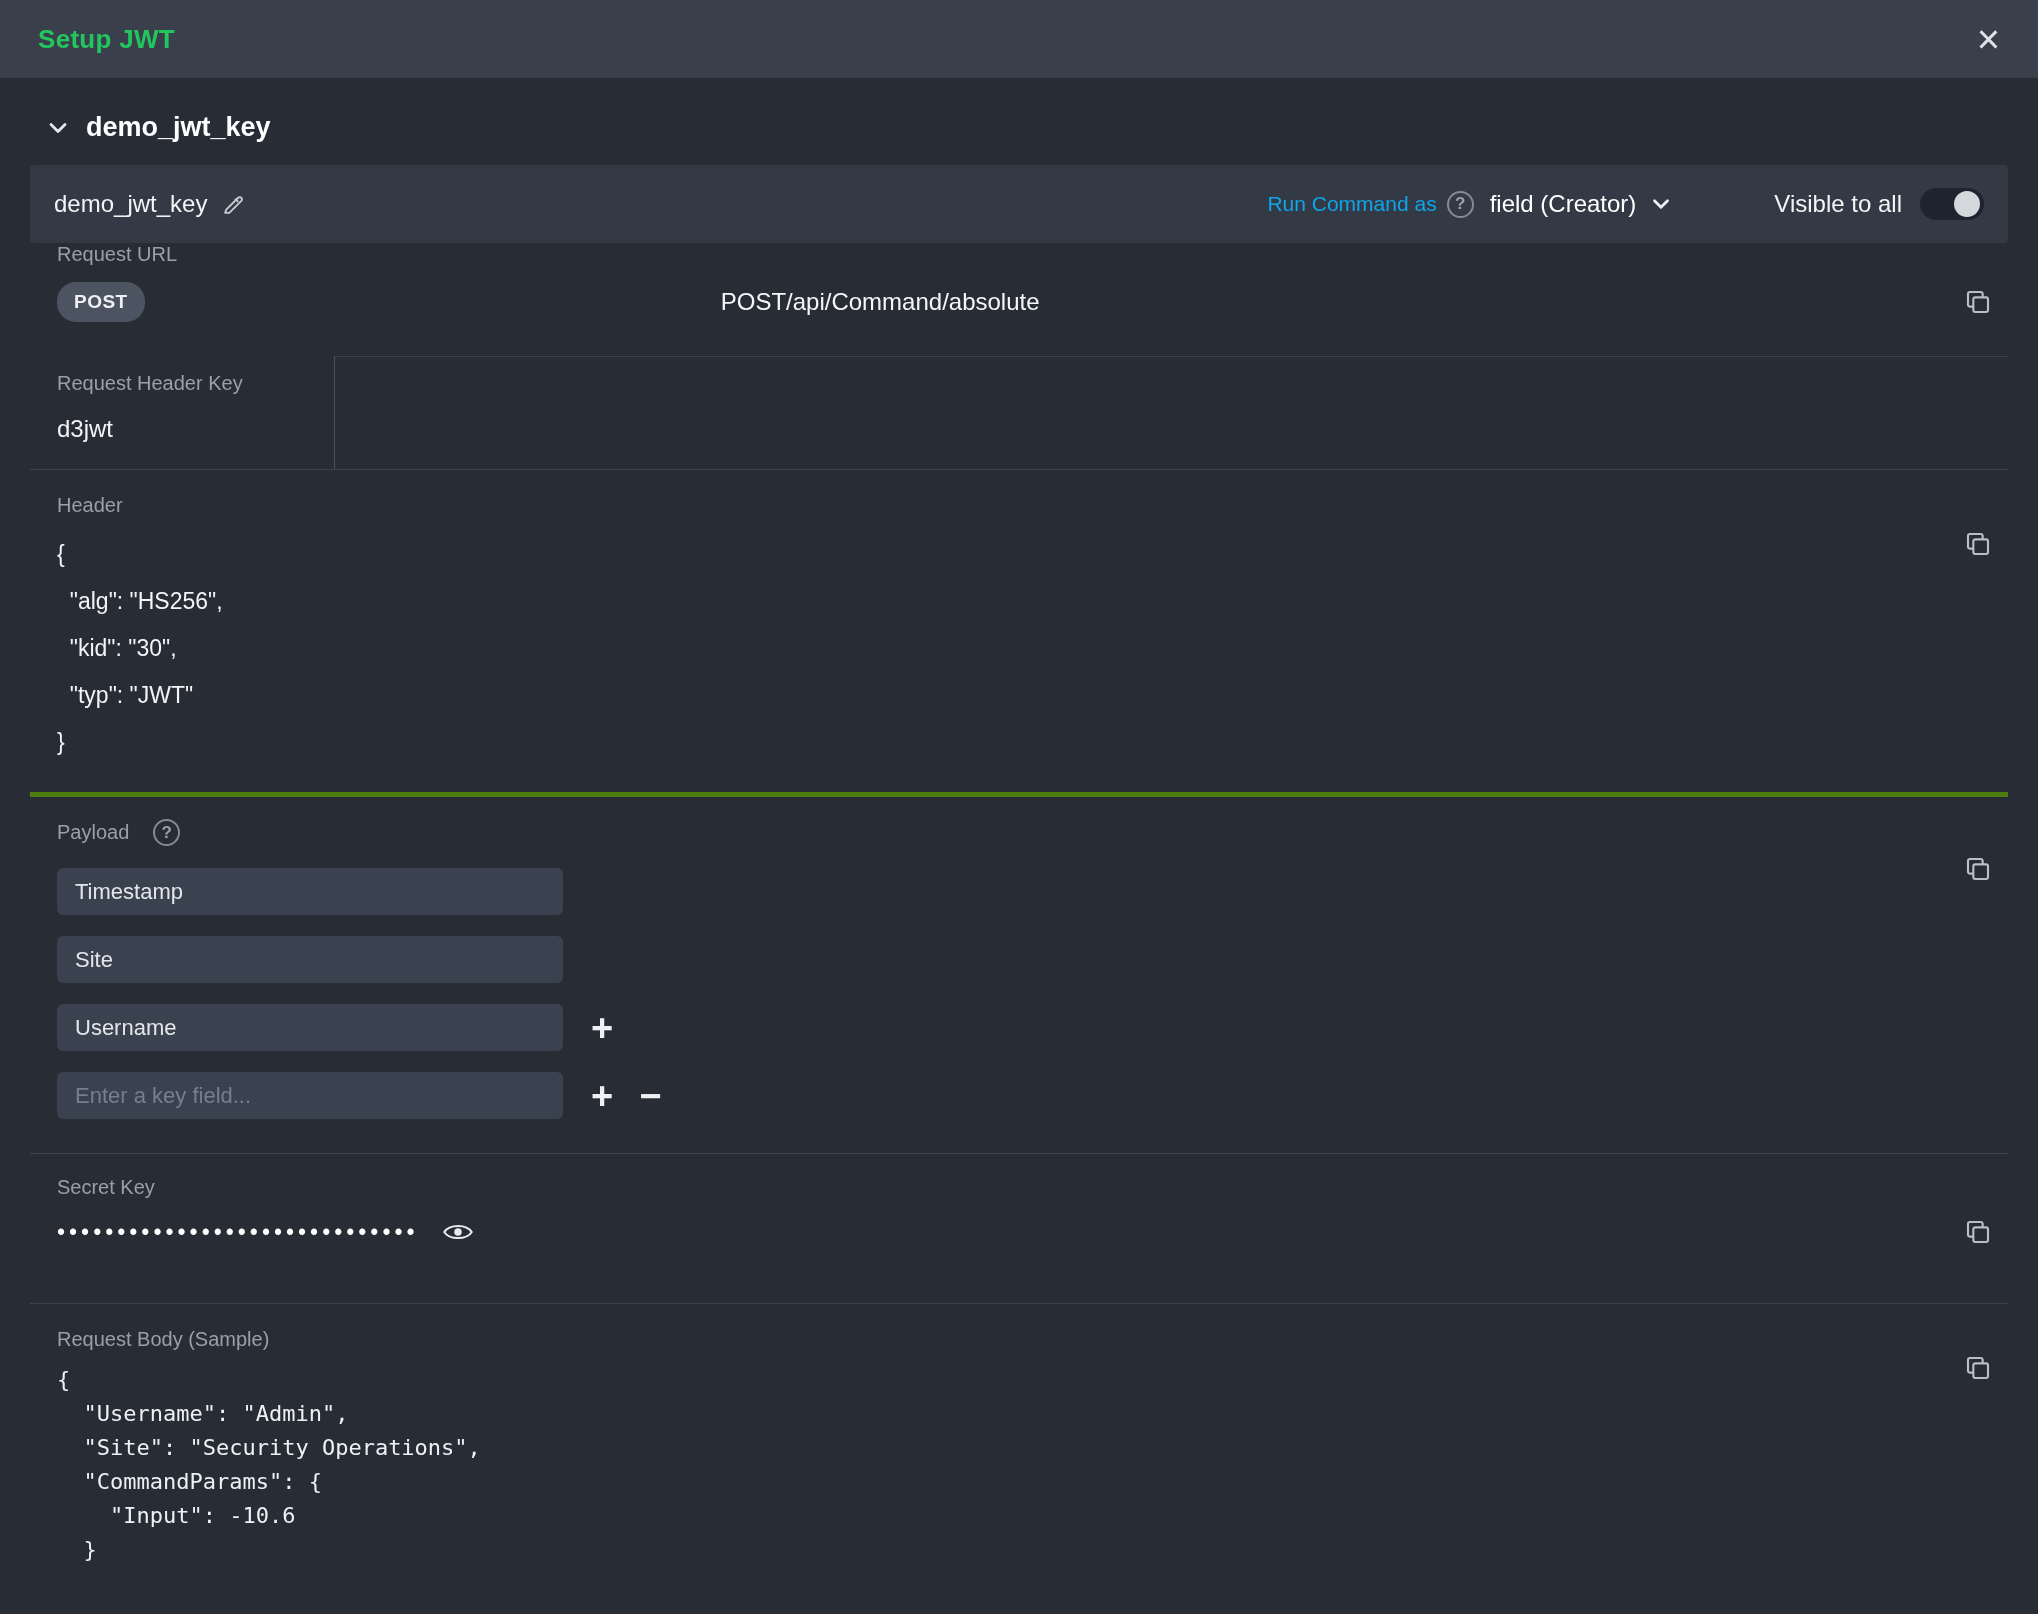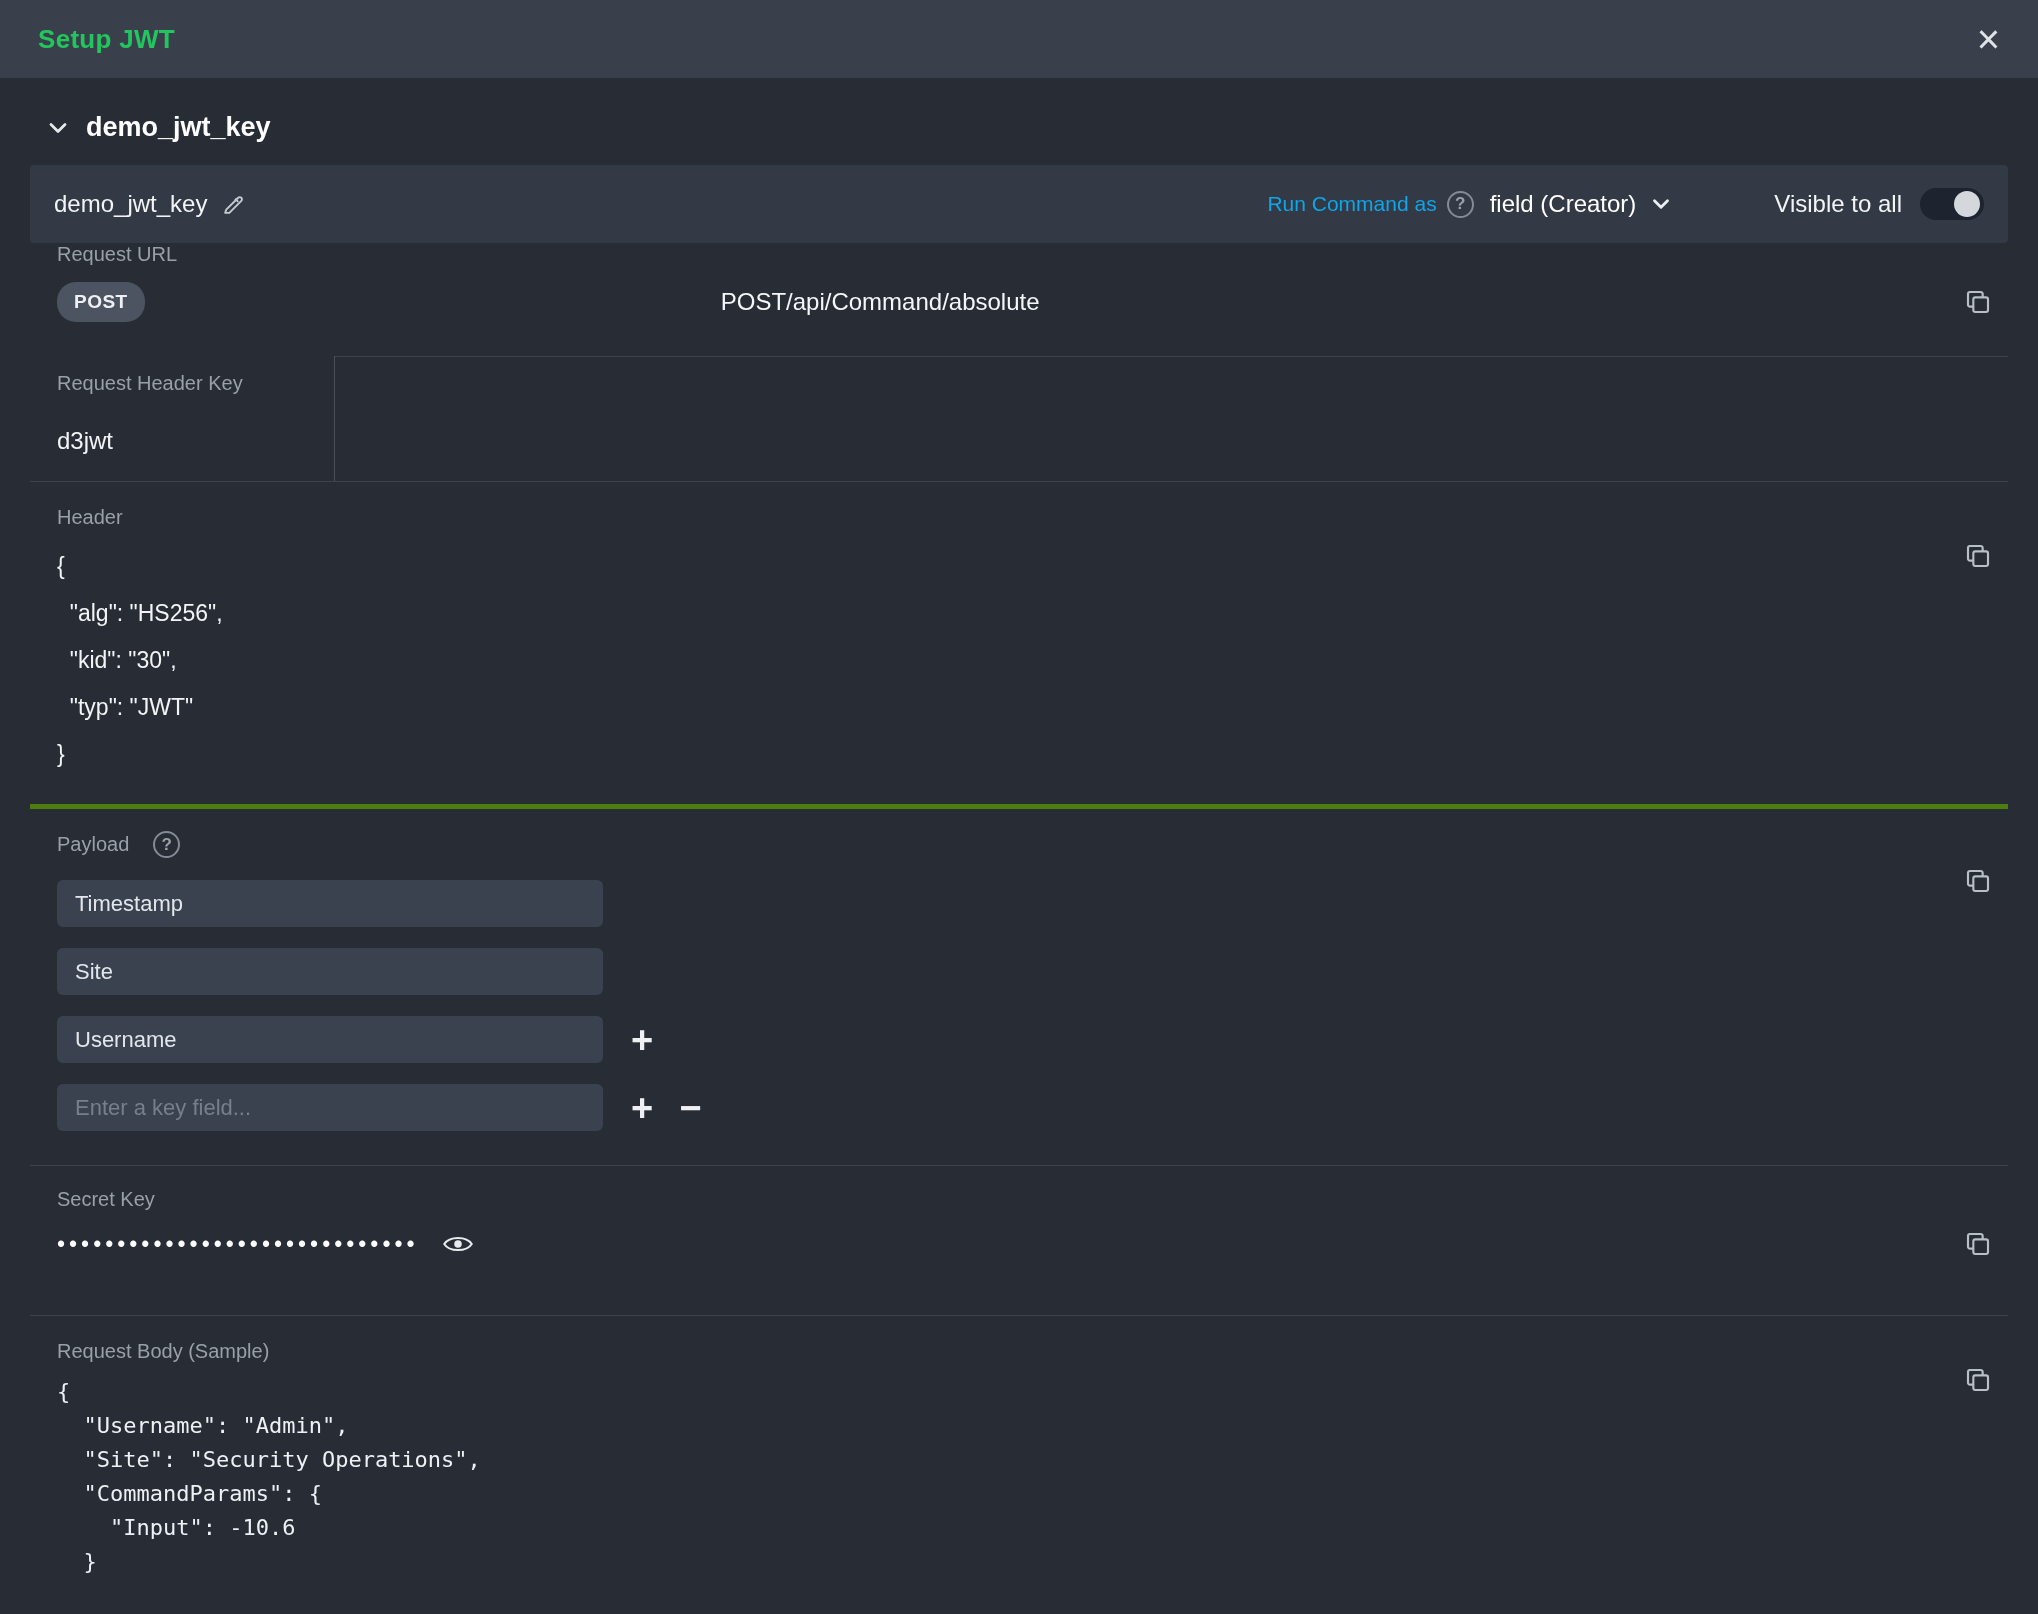--- a/index.html
+++ b/index.html
@@ -48,33 +48,33 @@
   .blur-wrap { height:38px; width:566px; overflow:hidden; margin-left:10px; border-radius:2px; }
   .blur-inner { width:108%; height:130%; margin:-5px -4%; filter:blur(7px);
     background:linear-gradient(90deg,#99a0a8,#7c838c 12%,#b6bbc1 24%,#858d96 36%,#aeb3b9 48%,#7f8690 60%,#b2b7bd 72%,#878e97 84%,#a6acb3 100%); }
   .url-path { font-size:24px; color:#f4f6f8; }
   .url-copy { margin-left:auto; margin-right:14px; cursor:pointer; display:flex; }
 
   
   .hk-section { display:flex; margin-top:34px; border-bottom:1px solid #3c434e; }
   .hk-left { width:305px; border-right:1px solid #49505b; padding:16px 0 26px 27px; }
   .hk-right { flex:1; border-top:1px solid #3c434e; }
-  .hk-value { font-size:24px; color:#f2f4f6; margin-top:32px; }
+  .hk-value { font-size:24px; color:#f2f4f6; margin-top:20px; }
 
   
   .header-section { position:relative; padding:24px 0 26px 27px; }
   .code-sans { font-size:23px; color:#f2f4f6; margin-top:14px; }
   .code-sans .line { white-space:pre; line-height:47px; }
 
   
   .payload-section { position:relative; border-top:5px solid #4d7c0f; padding:22px 0 34px 27px; }
   .payload-head { display:flex; align-items:center; gap:14px; }
   .fields { margin-top:22px; display:flex; flex-direction:column; gap:21px; }
   .field-row { display:flex; align-items:center; }
-  .field-input { width:546px; height:47px; background:#3a4250; border:none; border-radius:6px; padding:0 18px;
+  .field-input { width:506px; height:47px; background:#3a4250; border:none; border-radius:6px; padding:0 18px;
                  font-size:22px; color:#e3e7ec; font-family:"Liberation Sans", sans-serif; outline:none; }
   .field-input::placeholder { color:#767f8b; }
   .icon-plus { font-size:38px; color:#eef0f3; margin-left:28px; cursor:pointer; line-height:1; font-weight:600; }
   .icon-minus { font-size:38px; color:#eef0f3; margin-left:26px; cursor:pointer; line-height:1; font-weight:600; }
 
   
   .secret-section { position:relative; border-top:1px solid #3c434e; padding:22px 0 56px 27px; }
   .secret-row { display:flex; align-items:center; margin-top:18px; gap:24px; }
   .masked { font-size:23px; letter-spacing:4px; color:#ffffff; line-height:30px; }
   .eye-btn { display:flex; cursor:pointer; }

